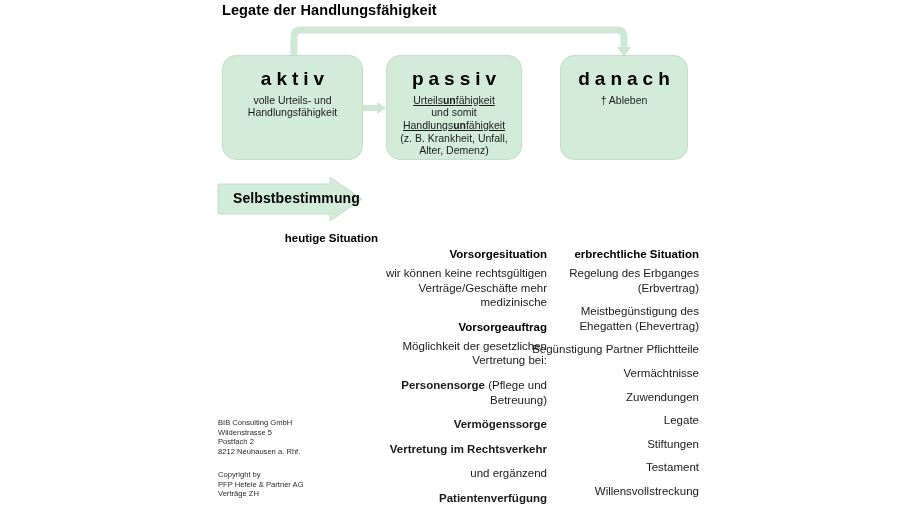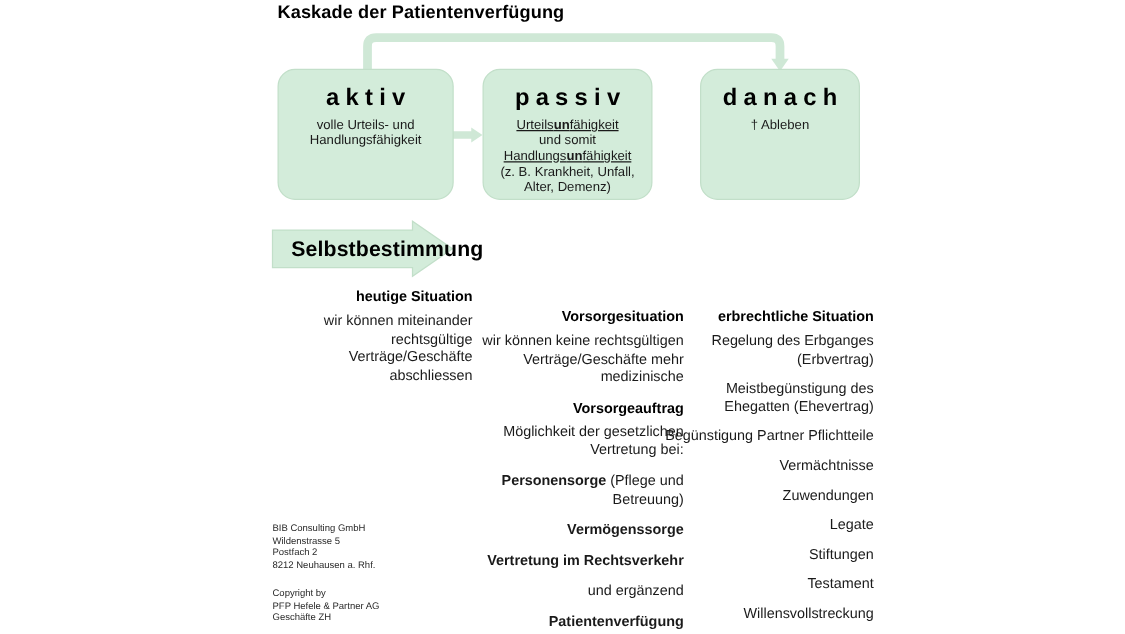--- a/index.html
+++ b/index.html
@@ -75,21 +75,21 @@
   
   .sb-arrow {
     position: absolute;
     left: 210px;
     top: 176px;
   }
   .sb-label {
     position: absolute;
     left: 233px;
     top: 190px;
-    font-size: 17px;
+    font-size: 14px;
     font-weight: bold;
     color: #000;
     white-space: nowrap;
     letter-spacing: 0.1px;
   }
 
   
   .col { position: absolute; box-sizing: border-box; text-align: right; }
   #col-left   { left: 218px; top: 231px; width: 160px; }
   #col-mid    { left: 382px; top: 247px; width: 165px; }
@@ -119,21 +119,21 @@
     line-height: 9.6px;
     color: #2a2a2a;
   }
   #footer-company { left: 218px; top: 418px; }
   #footer-copy    { left: 218px; top: 470px; }
   .footer-block div { white-space: nowrap; }
 </style>
 </head>
 <body>
 
-<div class="page-title">Kaskade der Patientenverfügung</div>
+<div class="page-title">Legate der Handlungsfähigkeit</div>
 
 <div class="cascade">
 
   <svg class="connector" width="900" height="230">
     <path d="M 290 58 L 290 37 Q 290 30 297 30 L 613 30 Q 620 30 620 37 L 620 48" fill="none" stroke="#cfe8d6" stroke-width="7" stroke-linecap="butt"></path>
     <path d="M 613 47 L 627 47 L 620 57 Z" fill="#cfe8d6"></path>
   </svg>
 
   <svg class="mini-arrow" width="26" height="14">
     <rect x="0" y="4" width="16" height="6" fill="#cfe8d6"></rect>
@@ -167,21 +167,20 @@
   </div>
 </div>
 
 <svg class="sb-arrow" width="155" height="48">
   <path d="M 8 8 L 120 8 L 120 1 L 152 23 L 120 45 L 120 38 L 8 38 Z" fill="#d3ecda" stroke="#c2dfc9" stroke-width="1"></path>
 </svg>
 <div class="sb-label">Selbstbestimmung</div>
 
 <div class="col" id="col-left">
   <div class="col-heading">heutige Situation</div>
-  <p class="para">wir können miteinander rechtsgültige Verträge/Geschäfte abschliessen</p>
 </div>
 
 <div class="col" id="col-mid">
   <div class="col-heading">Vorsorgesituation</div>
   <p class="para">wir können keine rechtsgültigen Verträge/Geschäfte mehr medizinische</p>
   <div class="col-heading">Vorsorgeauftrag</div>
   <p class="para">Möglichkeit der gesetzlichen Vertretung bei:</p>
   <p class="para"><b>Personensorge</b><span> (Pflege und Betreuung)</span></p>
   <p class="para bold">Vermögenssorge</p>
   <p class="para bold">Vertretung im Rechtsverkehr</p>
@@ -206,14 +205,14 @@
 <div class="footer-block" id="footer-company">
   <div>BIB Consulting GmbH</div>
   <div>Wildenstrasse 5</div>
   <div>Postfach 2</div>
   <div>8212 Neuhausen a. Rhf.</div>
 </div>
 
 <div class="footer-block" id="footer-copy">
   <div>Copyright by</div>
   <div>PFP Hefele &amp; Partner AG</div>
-  <div>Geschäfte ZH</div>
+  <div>Verträge ZH</div>
 </div>
 
 </body></html>

